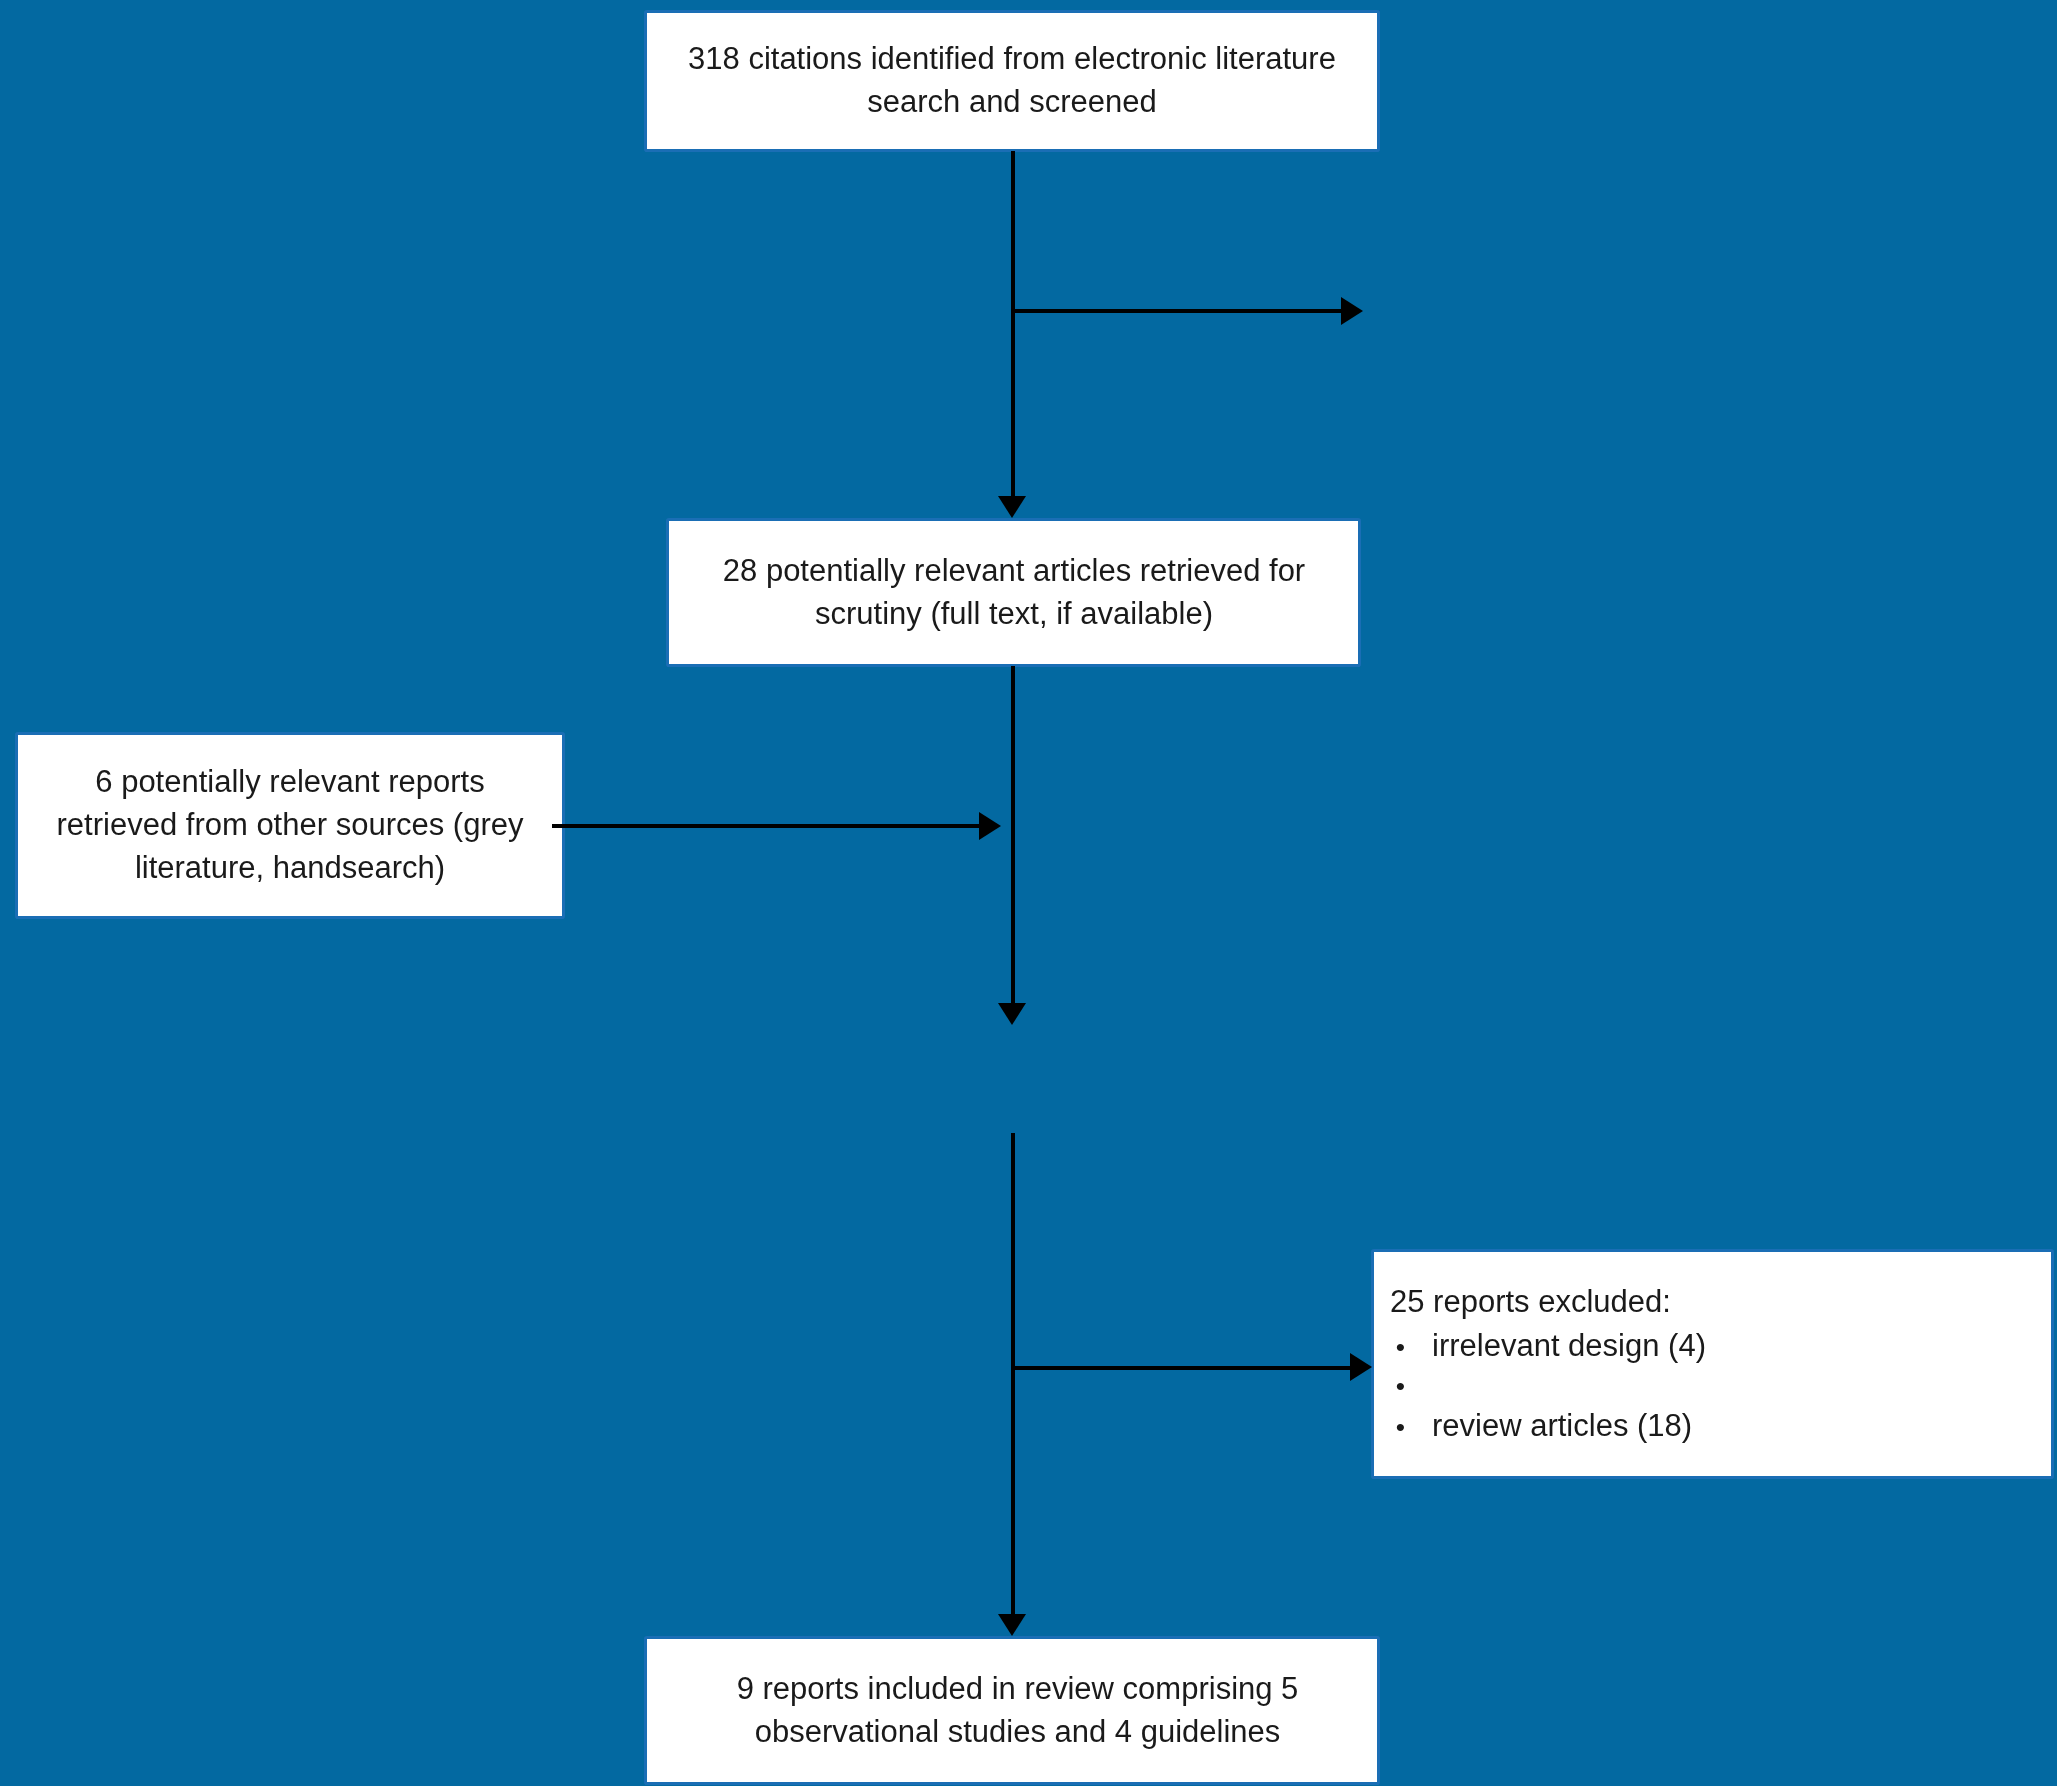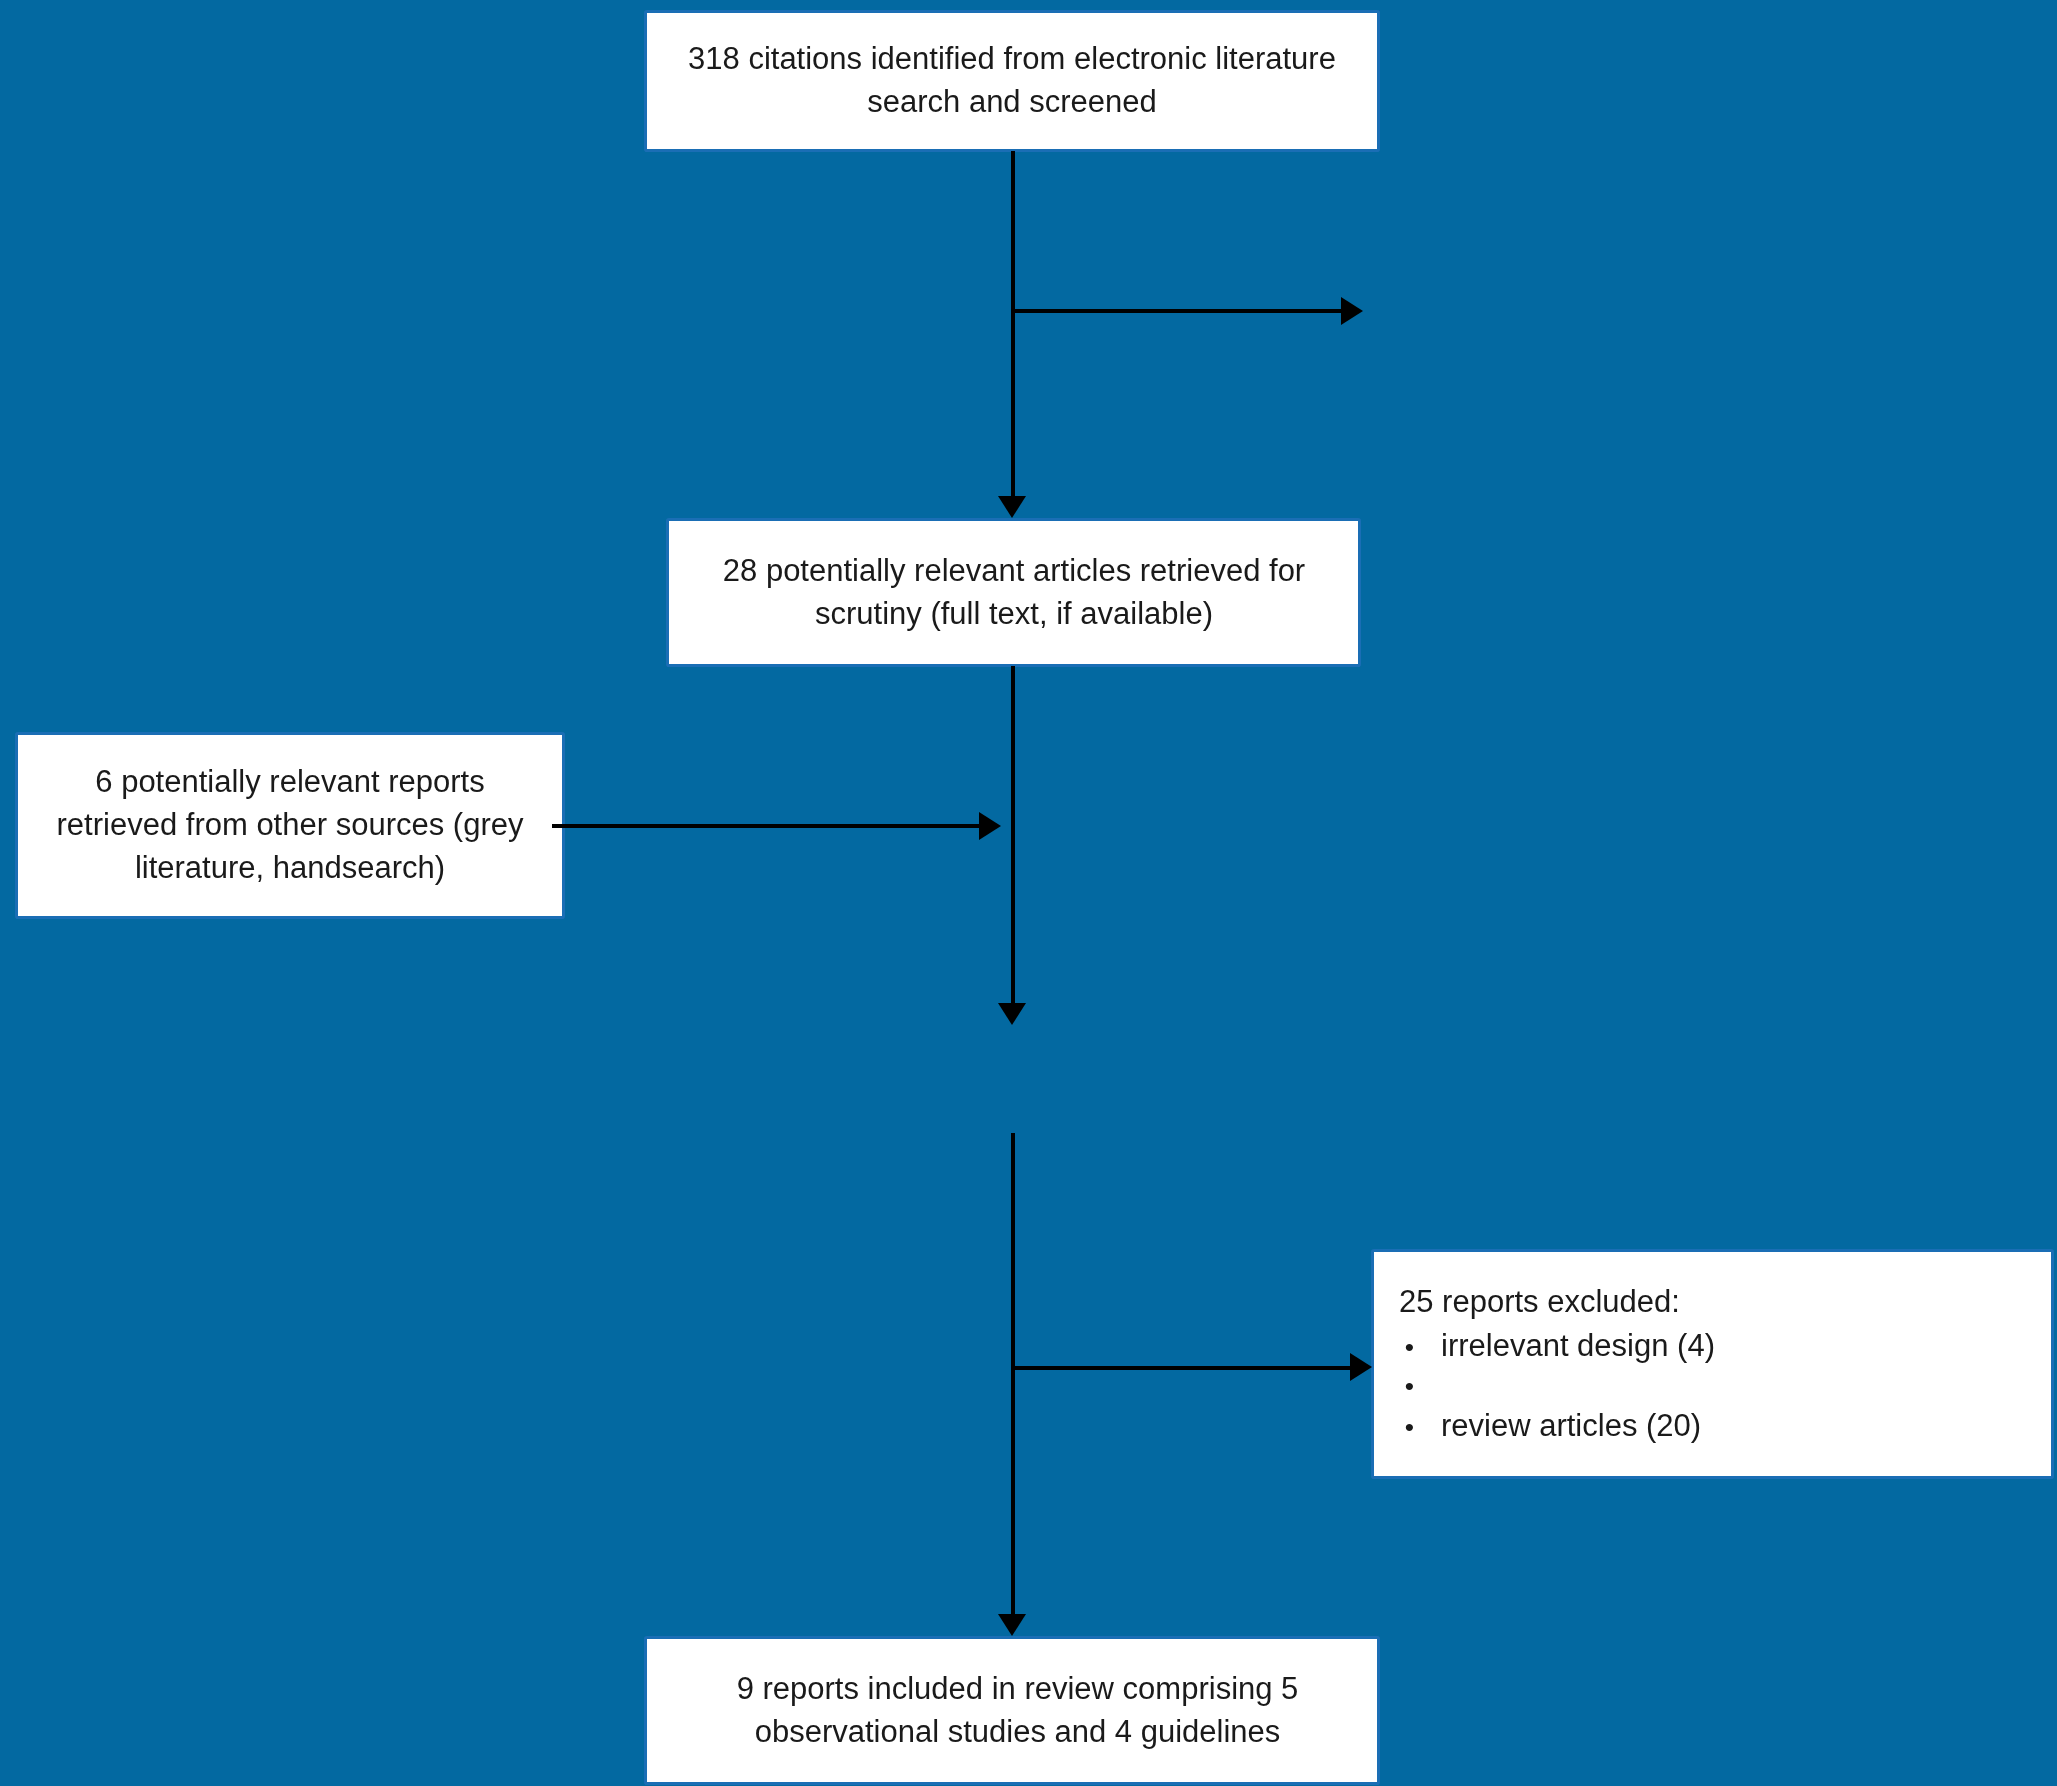--- a/index.html
+++ b/index.html
@@ -90,33 +90,33 @@
 
   <div class="box center" style="left:666px; top:518px; width:695px; height:149px;padding-left:33px;">
     <span>28 potentially relevant articles retrieved for scrutiny (full text, if available)</span>
   </div>
 
   <div class="box center" style="left:15px; top:732px; width:550px; height:187px;">
     <span>6 potentially relevant reports retrieved from other sources (grey literature, handsearch)</span>
   </div>
 
 
-  <div class="box left-align" style="left:1371px; top:1249px; width:683px; height:230px; padding:23px 25px;">
+  <div class="box left-align" style="left:1371px; top:1249px; width:683px; height:230px; padding:23px 16px;">
     <div class="excluded-list">
       <div class="title">25 reports excluded:</div>
       <div class="bullet-row">
         <span class="bullet">•</span>
         <span>irrelevant design (4)</span>
       </div>
       <div class="bullet-row">
         <span class="bullet">•</span>
       </div>
       <div class="bullet-row">
         <span class="bullet">•</span>
-        <span>review articles (20)</span>
+        <span>review articles (18)</span>
       </div>
     </div>
   </div>
 
   <div class="box center" style="left:644px; top:1636px; width:736px; height:149px;padding-left:43px;">
     <span>9 reports included in review comprising 5 observational studies and 4 guidelines</span>
   </div>
 
   <div class="vline" style="left:1011px; top:151px; height:348px;"></div>
   <div class="arrow-down" style="left:998px; top:496px;"></div>

